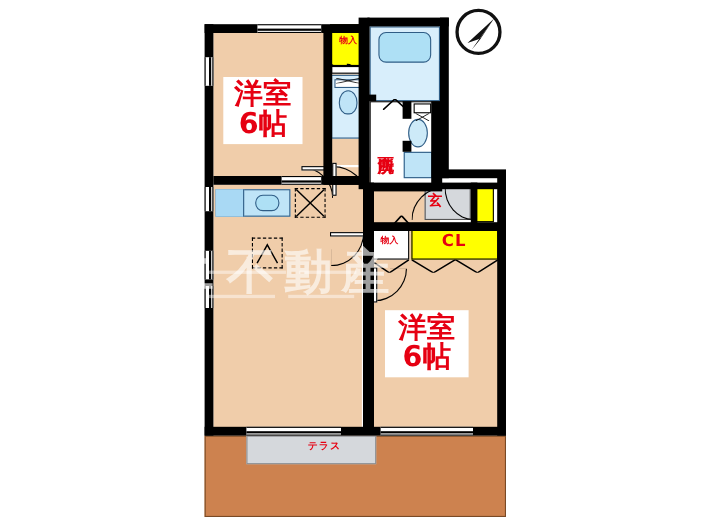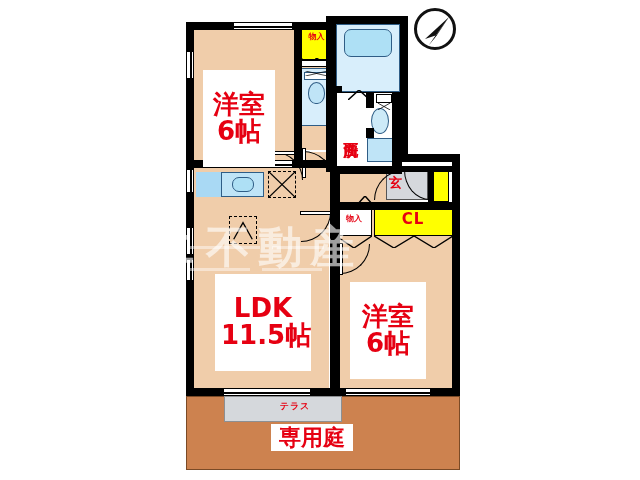--- a/index.html
+++ b/index.html
@@ -23,21 +23,21 @@
 
   
   .win-h{background:#ffffff;border-top:1.5px solid #000;border-bottom:1.5px solid #000;}
   .win-h:after{content:"";position:absolute;left:0;right:0;top:50%;height:1.5px;background:#000;}
   .win-v{background:#ffffff;border-left:1.5px solid #000;border-right:1.5px solid #000;}
   .win-v:after{content:"";position:absolute;top:0;bottom:0;left:50%;width:1.5px;background:#000;}
 
   
   .lbl{color:#e60012;font-weight:bold;text-align:center;line-height:1.05;
        background:#ffffff;white-space:nowrap;}
-  .lbl-room{font-size:26px;padding:21px 6px;}
+  .lbl-room{font-size:26px;padding:3px 6px;}
   .lbl-sm{font-size:13px;background:transparent;}
   .lbl-tiny{font-size:8px;background:transparent;}
   .lbl-mid{font-size:15px;background:transparent;letter-spacing:1px;}
   .lbl-vert{font-size:15px;writing-mode:vertical-rl;background:transparent;}
   .lbl-garden{font-size:22px;padding:2px 8px;}
   .lbl-terrace{font-size:9px;background:transparent;letter-spacing:1px;}
 
   
   .arc{border:1.5px solid #000;background:transparent;}
   .arc-br{border-width:0 1.5px 1.5px 0;border-bottom-right-radius:100%;}
@@ -58,21 +58,20 @@
   .compass{border:3px solid #111;border-radius:50%;background:#ffffff;}
 </style>
 </head>
 <body>
 
 <div id="stage">
 
   <div class="abs garden" style="left:186px;top:396px;width:274px;height:74px;"></div>
   <div class="abs terrace" style="left:224px;top:396px;width:118px;height:26px;"></div>
   <div class="abs lbl lbl-terrace" style="left:264px;top:402px;width:62px;">テラス</div>
-  <div class="abs lbl lbl-garden" style="left:271px;top:424px;">専用庭</div>
 
   <div class="abs floor" style="left:194px;top:30px;width:105px;height:135px;"></div>
 
   <div class="abs floor" style="left:194px;top:168px;width:135px;height:222px;"></div>
 
   <div class="abs floor" style="left:300px;top:152px;width:100px;height:60px;"></div>
 
   <div class="abs floor" style="left:340px;top:212px;width:113px;height:178px;"></div>
 
   <div class="abs floor" style="left:300px;top:66px;width:33px;height:84px;"></div>
@@ -206,24 +205,20 @@
   <div class="abs win-h" style="left:346px;top:388px;width:84px;height:8px;"></div>
 
   <div class="abs win-v" style="left:186px;top:170px;width:8px;height:22px;"></div>
   <div class="abs win-h" style="left:256px;top:160px;width:36px;height:8px;"></div>
 
   <div class="abs lbl lbl-room" style="left:203px;top:70px;width:72px;">
     <div>洋室</div>
     <div>6帖</div>
   </div>
 
-  <div class="abs lbl lbl-room" style="left:215px;top:274px;width:96px;">
-    <div>LDK</div>
-    <div>11.5帖</div>
-  </div>
 
   <div class="abs lbl lbl-room" style="left:350px;top:282px;width:76px;">
     <div>洋室</div>
     <div>6帖</div>
   </div>
 
   <div class="abs compass" style="left:414px;top:8px;width:42px;height:42px;">
     <svg width="42" height="42" viewBox="0 0 42 42">
       <polygon points="32,6 12,34 20,24 8,28" fill="#111"></polygon>
       <polygon points="32,6 20,24 12,34" fill="#111"></polygon>

